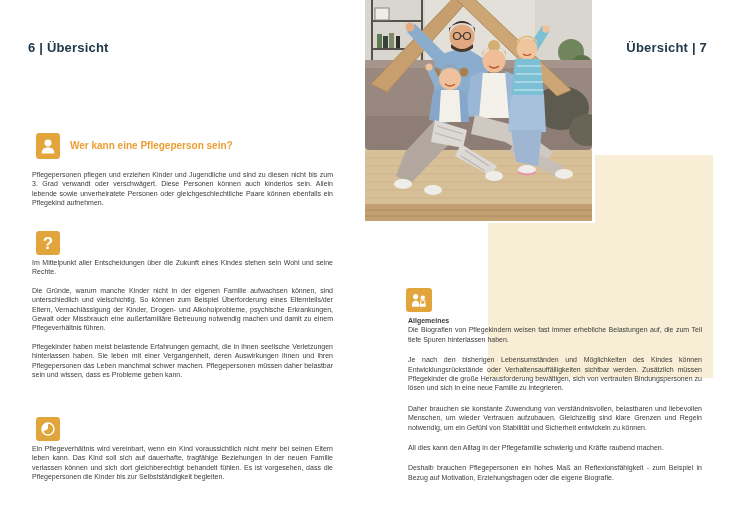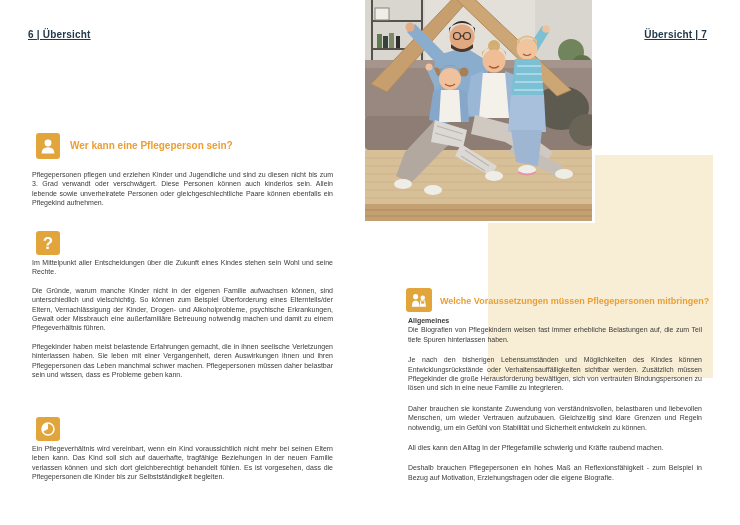--- a/index.html
+++ b/index.html
@@ -5,23 +5,23 @@
   * { margin: 0; padding: 0; box-sizing: border-box; }
   html, body { background: #ffffff; }
   body { font-family: "Liberation Sans", sans-serif; }
   .spread {
     position: relative;
     width: 740px; height: 525px;
     background: #ffffff;
     overflow: hidden;
   }
   .page-header {
-    position: absolute; top: 29px;
-    font-size: 10px; font-weight: bold;
-    color: #20394b; letter-spacing: 0.2px; text-decoration: underline;
+    position: absolute; top: 40px;
+    font-size: 13px; font-weight: bold;
+    color: #20394b; letter-spacing: 0.2px;
   }
   .page-header.left { left: 28px; }
   .page-header.right { right: 33px; text-align: left; }
 
   .beige-panel { position: absolute; background: #f8eed6; }
   #beige-a { left: 595px; top: 155px; width: 118px; height: 223px; }
   #beige-b { left: 488px; top: 223px; width: 225px; height: 155px; }
 
   .photo {
     position: absolute; left: 365px; top: 0; width: 227px; height: 221px;
@@ -217,21 +217,20 @@
   <div class="icon-tile" style="left:406px; top:288px; width:26px;">
     <svg width="20" height="18" viewBox="0 0 26 24">
       <circle cx="8.5" cy="7.5" r="3.4" fill="#ffffff"></circle>
       <path d="M3.5,21 Q3.5,12.5 8.5,12.5 Q13.5,12.5 13.5,21 Z" fill="#ffffff"></path>
       <circle cx="18" cy="9" r="3" fill="#ffffff"></circle>
       <path d="M13.8,21 Q13.8,13.8 18,13.8 Q22.2,13.8 22.2,21 Z" fill="#ffffff"></path>
       <rect x="15.8" y="13.5" width="4.4" height="3.6" fill="#e2a53c"></rect>
       <rect x="15.2" y="13" width="5.6" height="4.6" fill="none" stroke="#ffffff" stroke-width="1"></rect>
     </svg>
   </div>
-  <div class="sec-heading small" style="left:440px; top:296px;">Welche Voraussetzungen müssen Pflegepersonen mitbringen?</div>
   <div id="right-col" class="body-col" style="left:408px; top:316px; width:294px;">
     <div class="subhead">Allgemeines</div>
     <p>Die Biografien von Pflegekindern weisen fast immer erhebliche Belastungen auf, die zum Teil tiefe Spuren hinterlassen haben.</p>
     <p>Je nach den bisherigen Lebensumständen und Möglichkeiten des Kindes können Entwicklungsrückstände oder Verhaltensauffälligkeiten sichtbar werden. Zusätzlich müssen Pflegekinder die große Herausforderung bewältigen, sich von vertrauten Bindungspersonen zu lösen und sich in eine neue Familie zu integrieren.</p>
     <p>Daher brauchen sie konstante Zuwendung von verständnisvollen, belastbaren und liebevollen Menschen, um wieder Vertrauen aufzubauen. Gleichzeitig sind klare Grenzen und Regeln notwendig, um ein Gefühl von Stabilität und Sicherheit entwickeln zu können.</p>
     <p>All dies kann den Alltag in der Pflegefamilie schwierig und Kräfte raubend machen.</p>
     <p>Deshalb brauchen Pflegepersonen ein hohes Maß an Reflexionsfähigkeit - zum Beispiel in Bezug auf Motivation, Erziehungsfragen oder die eigene Biografie.</p>
   </div>
 
 </div>

